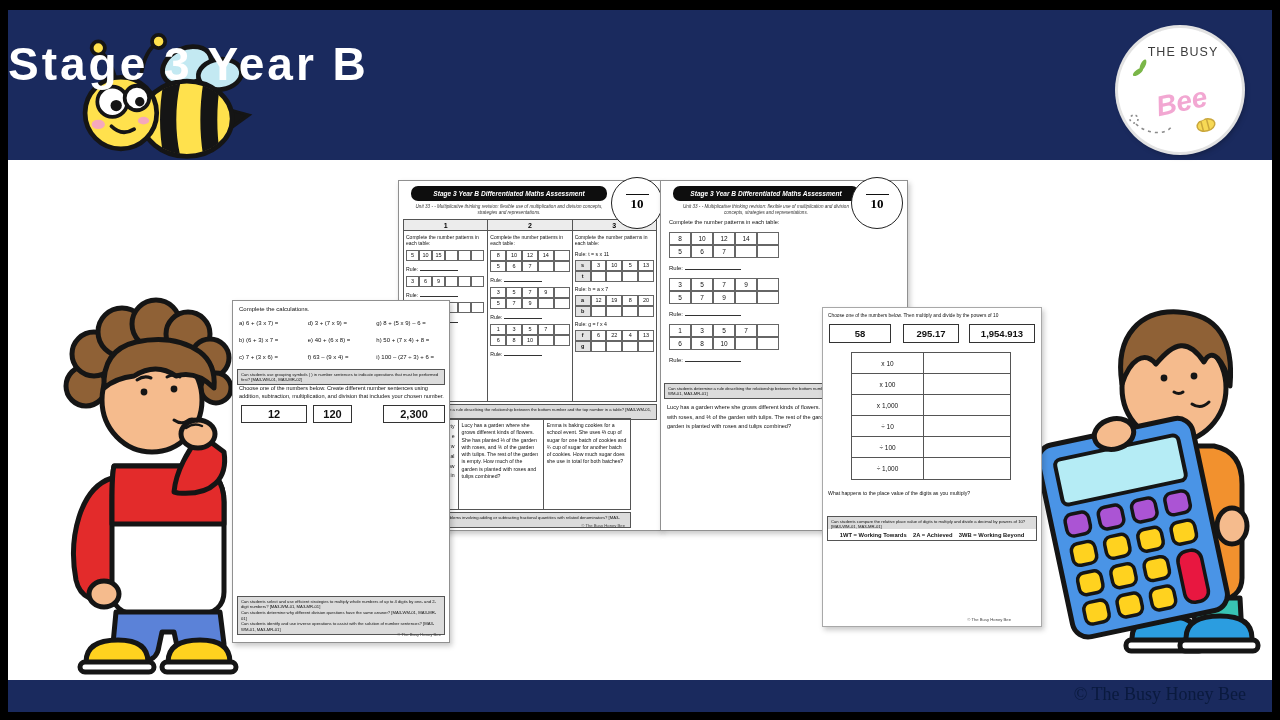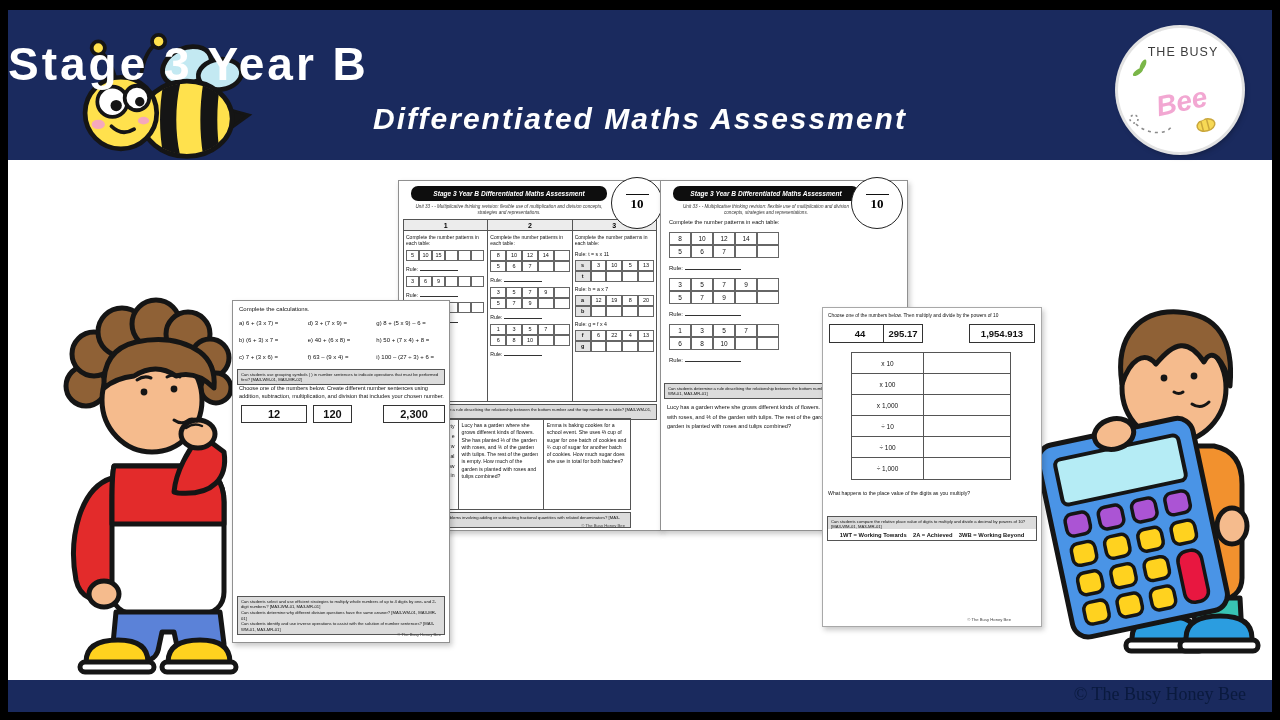--- a/index.html
+++ b/index.html
@@ -116,21 +116,20 @@
       <circle cx="58" cy="86" r="38" fill="#ffe14d" stroke="#151515" stroke-width="5"></circle>
       <circle cx="49" cy="74" r="16" fill="#fff" stroke="#151515" stroke-width="4"></circle>
       <circle cx="75" cy="70" r="13" fill="#fff" stroke="#151515" stroke-width="4"></circle>
       <circle cx="53" cy="78" r="6" fill="#151515"></circle>
       <circle cx="78" cy="74" r="5" fill="#151515"></circle>
       <ellipse cx="34" cy="98" rx="7" ry="5" fill="#f5a8bc"></ellipse>
       <ellipse cx="82" cy="94" rx="6" ry="4" fill="#f5a8bc"></ellipse>
       <path d="M48 100 q 11 11 24 3" stroke="#151515" stroke-width="4" fill="none" stroke-linecap="round"></path>
     </svg>
     <div class="main-title">Stage 3 Year B</div>
-    <div class="main-sub">Differentiated Maths Assessment</div>
   </div>
 
   <div class="logo">
     <svg class="logo-deco" viewBox="0 0 124 124">
       <path d="M18 96 C 28 106 48 108 54 98" stroke="#8a8a8a" stroke-width="1.6" fill="none" stroke-dasharray="3 4"></path>
       <circle cx="16" cy="91" r="4" fill="none" stroke="#8a8a8a" stroke-width="1.6" stroke-dasharray="2 3"></circle>
       <g transform="rotate(-15 88 97)">
         <ellipse cx="88" cy="97" rx="9" ry="6" fill="#f7d955" stroke="#caa73c" stroke-width="1.5"></ellipse>
         <line x1="84" y1="91.5" x2="84" y2="102.5" stroke="#caa73c" stroke-width="1.5"></line>
         <line x1="90" y1="91.5" x2="90" y2="102.5" stroke="#caa73c" stroke-width="1.5"></line>
@@ -436,22 +435,22 @@
         </div>
       <div class="rule" style="font-size:6px;margin:7px 0"><span>Rule:</span><span class="ln" style="width:56px"></span></div>
     </div>
     <div class="kbanner" style="left:3px;top:202px;width:240px">Can students determine a rule describing the relationship between the bottom number and the top number in a table? [MA3-WM-01, MA3-MR-01]</div>
     <div style="position:absolute;left:6px;top:222px;width:236px;font-size:5.6px;line-height:1.7;color:#111">Lucy has a garden where she grows different kinds of flowers. She has planted ⅓ of the garden with roses, and ⅖ of the garden with tulips. The rest of the garden is empty. How much of the garden is planted with roses and tulips combined?</div>
     <div class="credit" style="right:8px;bottom:3px">© The Busy Honey Bee</div>
   </div>
 
   <div class="page" style="left:822px;top:307px;width:218px;height:318px;z-index:3;border-color:#a8a8a8">
     <div class="pp-prompt" style="left:5px;top:5px;width:208px">Choose one of the numbers below. Then multiply and divide by the powers of 10</div>
-    <div class="pp-box" style="left:6px;top:16px;width:62px">44</div>
-    <div class="pp-box" style="left:60px;top:16px;width:40px">295.17</div>
+    <div class="pp-box" style="left:6px;top:16px;width:62px">58</div>
+    <div class="pp-box" style="left:80px;top:16px;width:56px">295.17</div>
     <div class="pp-box" style="left:146px;top:16px;width:66px">1,954.913</div>
     <div class="ops" style="left:28px;top:44px">
       <div class="oprow">
           <div class="opl">x 10</div>
           <div class="opr"></div>
         </div>
       <div class="oprow">
           <div class="opl">x 100</div>
           <div class="opr"></div>
         </div>

